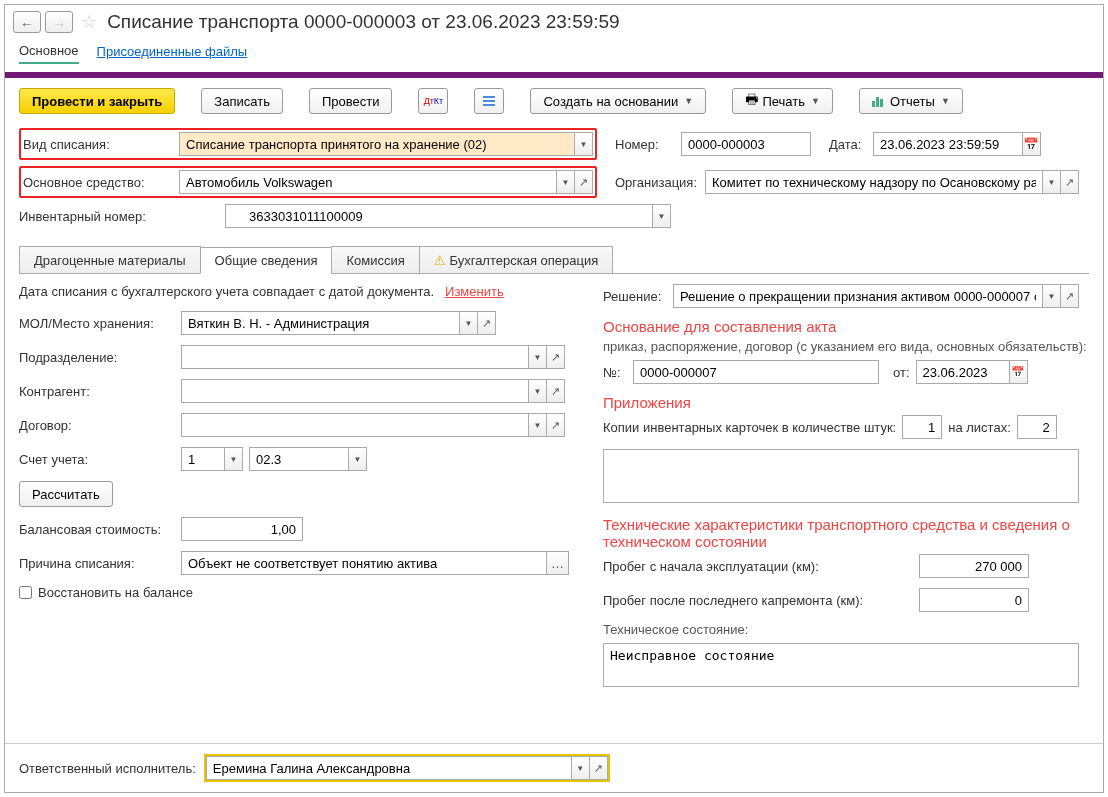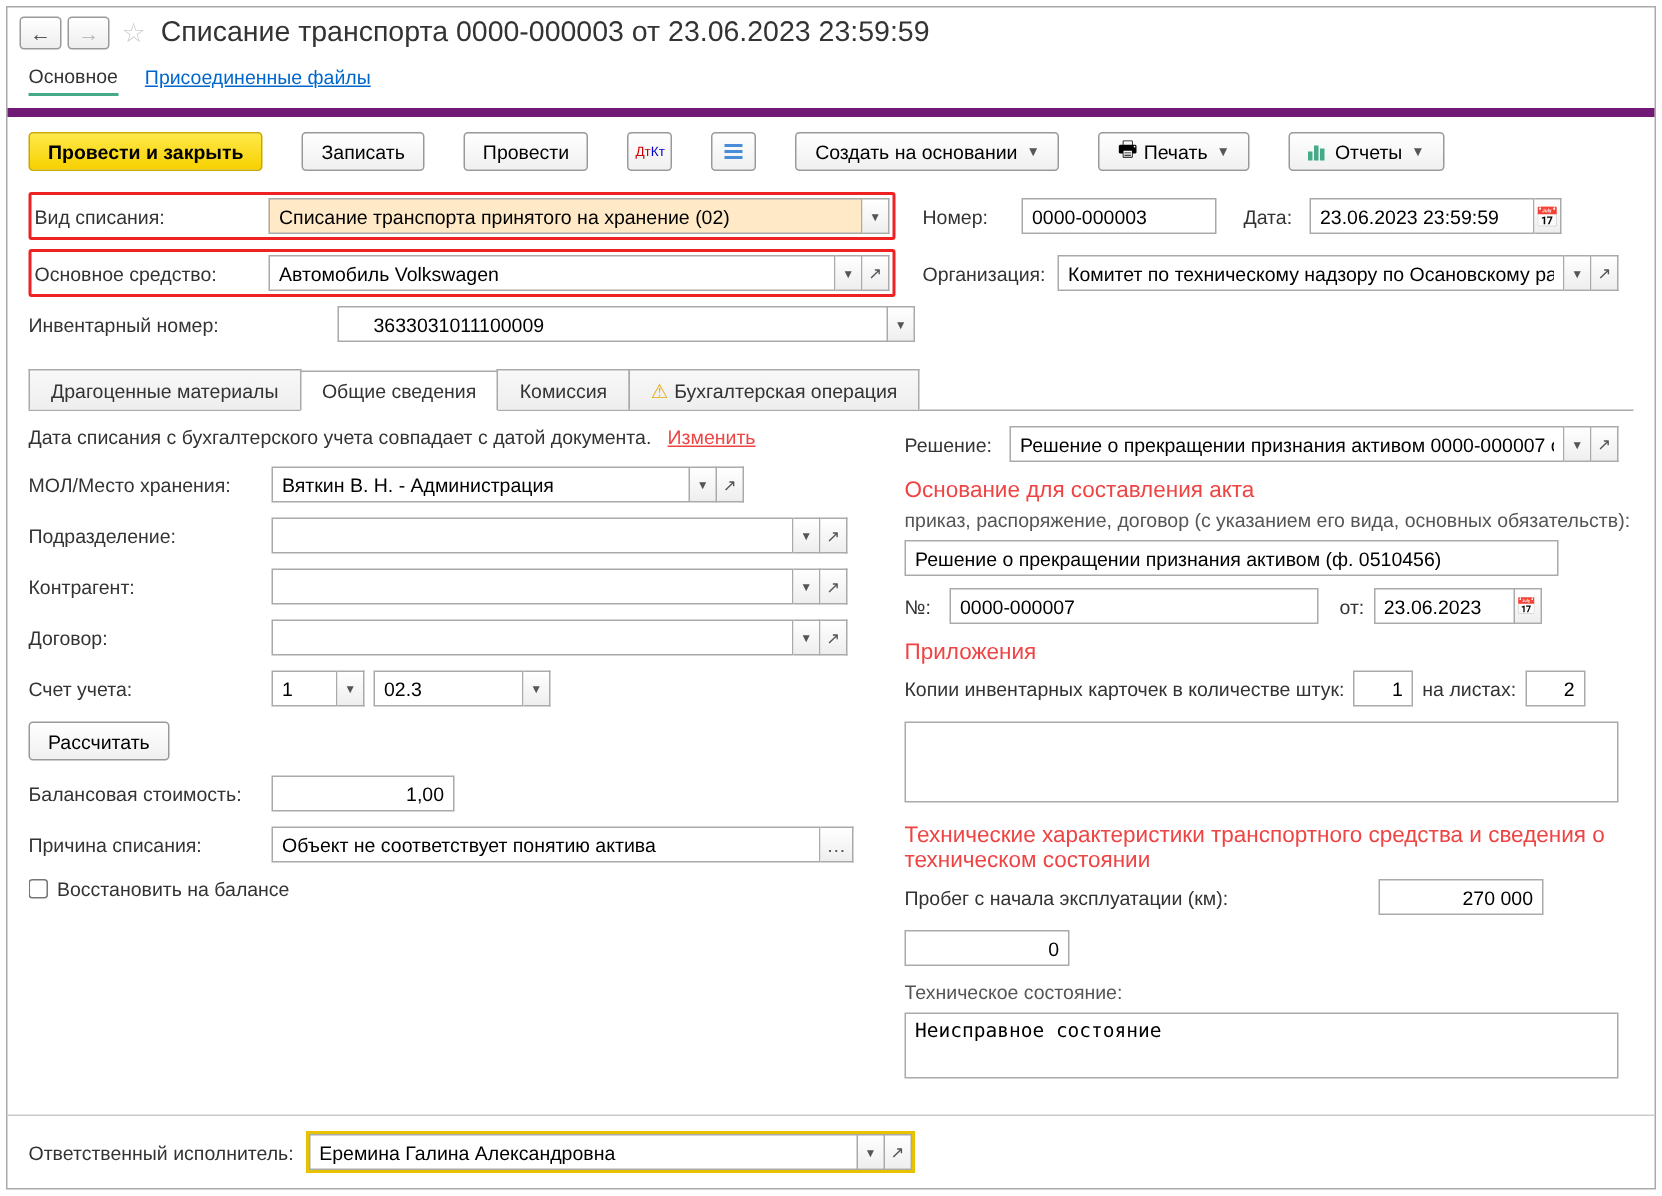--- a/index.html
+++ b/index.html
@@ -168,21 +168,21 @@
       <span class="input-wrap">
         <input class="text-input" style="width: 338px;" value="Комитет по техническому надзору по Осановскому району">
         <div class="combo-btn">▼</div>
         <div class="open-btn">↗</div>
       </span>
     </div>
 
     <div class="row">
       <span class="label" style="min-width:198px">Инвентарный номер:</span>
       <span class="input-wrap">
-        <input class="text-input" style="width: 367px; padding-left: 23px;" value="3633031011100009">
+        <input class="text-input" style="width: 428px; padding-left: 23px;" value="3633031011100009">
         <div class="combo-btn">▼</div>
       </span>
     </div>
   </div>
 
   <div class="tab-strip">
     <div class="tab">Драгоценные материалы</div>
     <div class="tab active">Общие сведения</div>
     <div class="tab">Комиссия</div>
     <div class="tab">
@@ -265,21 +265,20 @@
       <div class="form-row">
         <span style="width:64px">Решение:</span>
         <span class="input-wrap">
             <input class="text-input" style="width: 370px;" value="Решение о прекращении признания активом 0000-000007 от">
             <div class="combo-btn">▼</div>
             <div class="open-btn">↗</div>
           </span>
       </div>
       <div class="section-title">Основание для составления акта</div>
       <div class="small-text">приказ, распоряжение, договор (с указанием его вида, основных обязательств):</div>
-      <input class="text-input" style="width: 436px; margin-bottom: 8px;" value="Решение о прекращении признания активом (ф. 0510456)">
       <div class="form-row">
         <span style="width:24px">№:</span>
         <input class="text-input" style="width: 246px;" value="0000-000007">
         <span style="margin-left:8px">от:</span>
         <span class="input-wrap">
             <input class="text-input" style="width: 94px;" value="23.06.2023">
             <div class="open-btn">
               <span>📅</span>
             </div>
           </span>
@@ -293,20 +292,21 @@
         <input class="text-input num-input" style="width: 40px;" value="2">
       </div>
       <textarea class="textarea" style="height: 54px; width: 476px;"></textarea>
 
       <div class="section-title" style="margin-top:10px">Технические характеристики транспортного средства и сведения о техническом состоянии</div>
       <div class="form-row">
         <span style="width:310px">Пробег с начала эксплуатации (км):</span>
         <input class="text-input num-input" style="width: 110px;" value="270 000">
       </div>
       <div class="form-row">
+        <span style="width:310px">Пробег после последнего капремонта (км):</span>
         <input class="text-input num-input" style="width: 110px;" value="0">
       </div>
       <div class="small-text">Техническое состояние:</div>
       <textarea class="textarea" style="height: 44px; width: 476px;">Неисправное состояние</textarea>
     </div>
   </div>
 
   <div class="footer">
     <span>Ответственный исполнитель:</span>
     <span class="yellow-outline">

